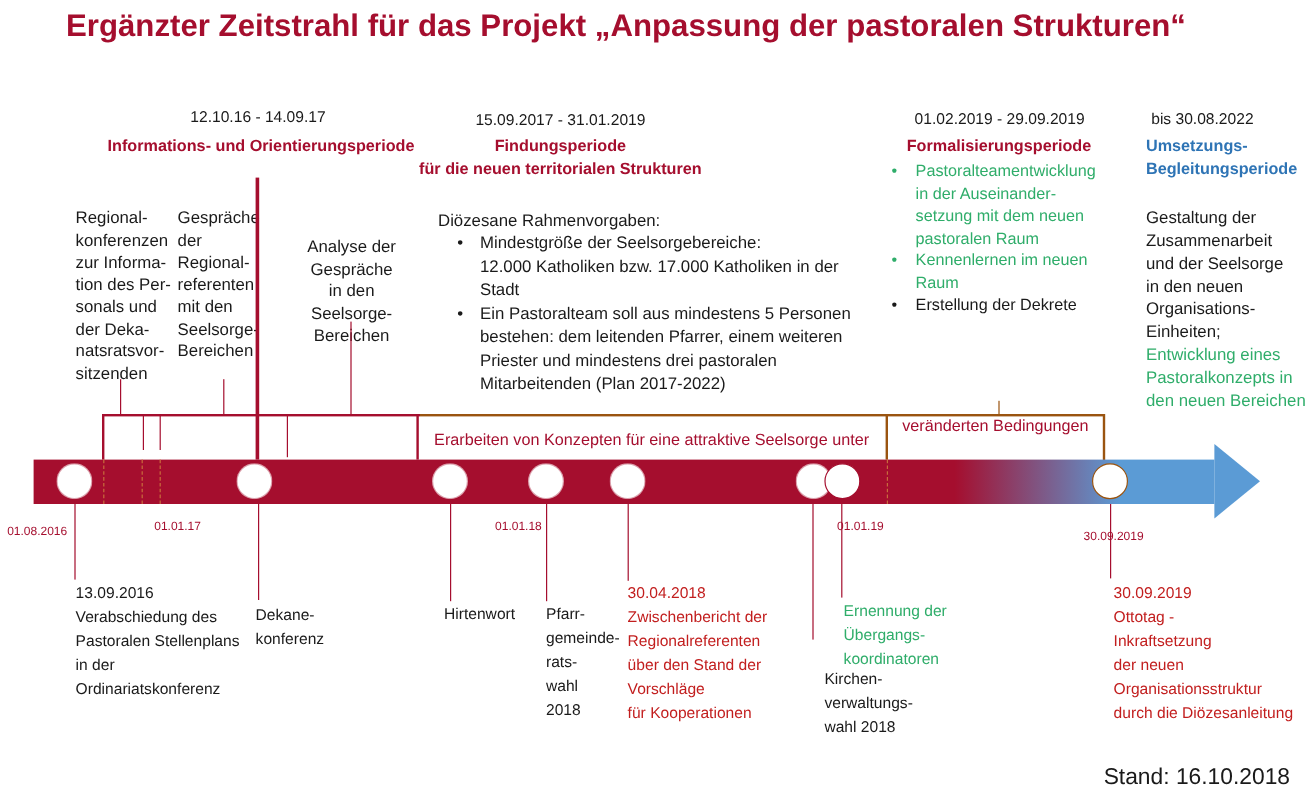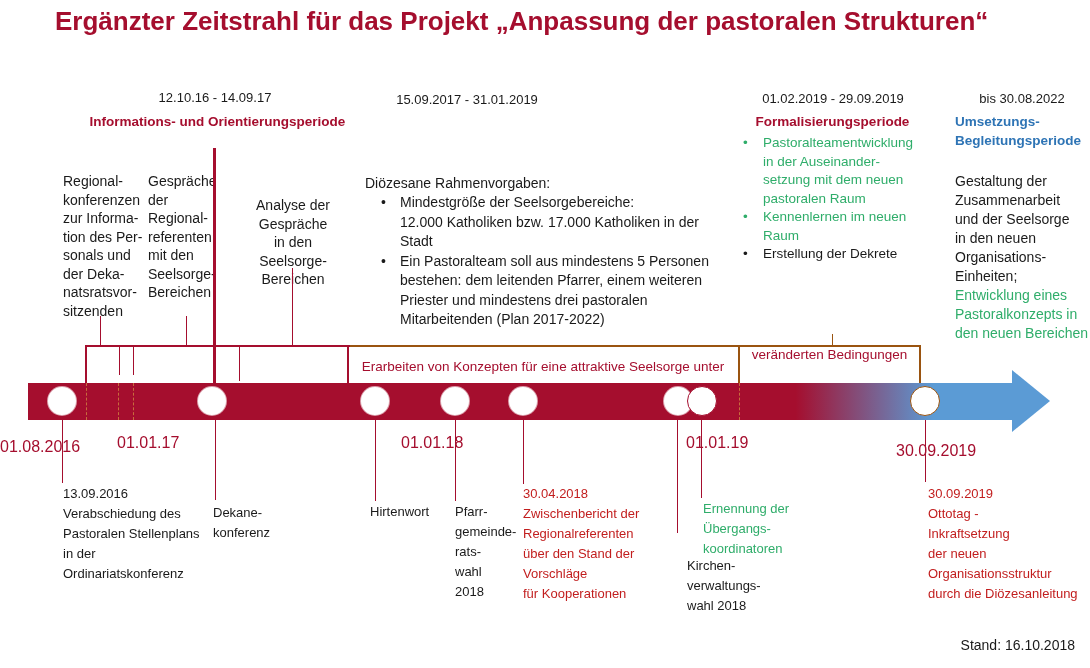--- a/index.html
+++ b/index.html
@@ -15,21 +15,21 @@
   .lb{color:#8FAADC;}          
   .title{font-size:26px;font-weight:bold;color:#A50E2E;margin-left:37px;}
   .dates{font-size:13px;color:#1a1a1a;}
   .pname{font-size:13.5px;font-weight:bold;line-height:19px;}
   .t13{font-size:14px;line-height:18.5px;}
   .ev{font-size:13px;line-height:20px;white-space:pre-line;}
   .vline{position:absolute;background:#A50E2E;}
   .hline{position:absolute;background:#A50E2E;}
   .brown{background:#9A5410;}
   .dash{position:absolute;width:0;border-left:1px dashed rgba(206,124,62,.85);z-index:2;}
-  .axis{position:absolute;font-size:16px;color:#A50E2E;text-align:center;}
+  .axis{position:absolute;font-size:10px;color:#A50E2E;text-align:center;}
   .bar{position:absolute;left:28px;top:383px;width:984px;height:37px;z-index:1;
        background:linear-gradient(to right,#A50E2E 0%,#A50E2E 78%,#5B9BD5 92%,#5B9BD5 100%);}
   .arrowhead{position:absolute;left:1012px;top:370px;width:0;height:0;z-index:1;
        border-top:31px solid transparent;border-bottom:31px solid transparent;border-left:38px solid #5B9BD5;}
   .circle{position:absolute;width:30px;height:30px;border-radius:50%;background:#fff;
        border:1px solid rgba(165,14,46,.4);box-sizing:border-box;z-index:3;}
   ul{list-style:none;margin:0;padding:0;}
   li{position:relative;white-space:pre-line;}
   .dioez li{padding-left:35px;}
   .dioez li::before{content:"\2022";position:absolute;left:16px;}
@@ -41,25 +41,27 @@
 <body>
 
 <div class="canvas">
 
   <div class="abs title" style="left:18px;top:6px;width:1060px;">Ergänzter Zeitstrahl für das Projekt „Anpassung der pastoralen Strukturen“</div>
 
   <div class="abs dates ctr" style="left:135px;top:90px;width:160px;">12.10.16 - 14.09.17</div>
   <div class="abs pname ctr dr" style="left:85px;top:112px;width:265px;">Informations- und Orientierungsperiode</div>
 
   <div class="abs dates ctr" style="left:387px;top:92px;width:160px;">15.09.2017 - 31.01.2019</div>
+  <div class="abs pname ctr dr pre" style="left:347px;top:112px;width:240px;">Findungsperiode
+für die neuen territorialen Strukturen</div>
 
   <div class="abs dates ctr" style="left:753px;top:91px;width:160px;">01.02.2019 - 29.09.2019</div>
   <div class="abs pname ctr dr" style="left:740px;top:112px;width:185px;">Formalisierungsperiode</div>
 
-  <div class="abs dates ctr lb" style="left:952px;top:91px;width:100px;margin-left:20px;">bis 30.08.2022</div>
+  <div class="abs dates ctr lb" style="left:952px;top:91px;width:100px;">bis 30.08.2022</div>
   <div class="abs pname bl pre" style="left:955px;top:112px;width:140px;">Umsetzungs-
 Begleitungsperiode</div>
 
   <div class="abs t13 pre" style="left:63px;top:172px;width:92px;">Regional-
 konferenzen
 zur Informa-
 tion des Per-
 sonals und
 der Deka-
 natsratsvor-
@@ -184,15 +186,15 @@
   <div class="abs ev" style="left:675px;top:556px;width:100px;margin-left:12px;">Kirchen-
 verwaltungs-
 wahl 2018</div>
   <div class="abs ev rd" style="left:928px;top:484px;width:160px;">30.09.2019
 Ottotag -
 Inkraftsetzung
 der neuen
 Organisationsstruktur
 durch die Diözesanleitung</div>
 
-  <div class="abs" style="left:903px;top:637px;width:172px;font-size:14px;text-align:right;">Stand: 16.10.2018</div>
+  <div class="abs" style="left:903px;top:637px;width:172px;font-size:19px;text-align:right;">Stand: 16.10.2018</div>
 
 </div>
 
 </body></html>

